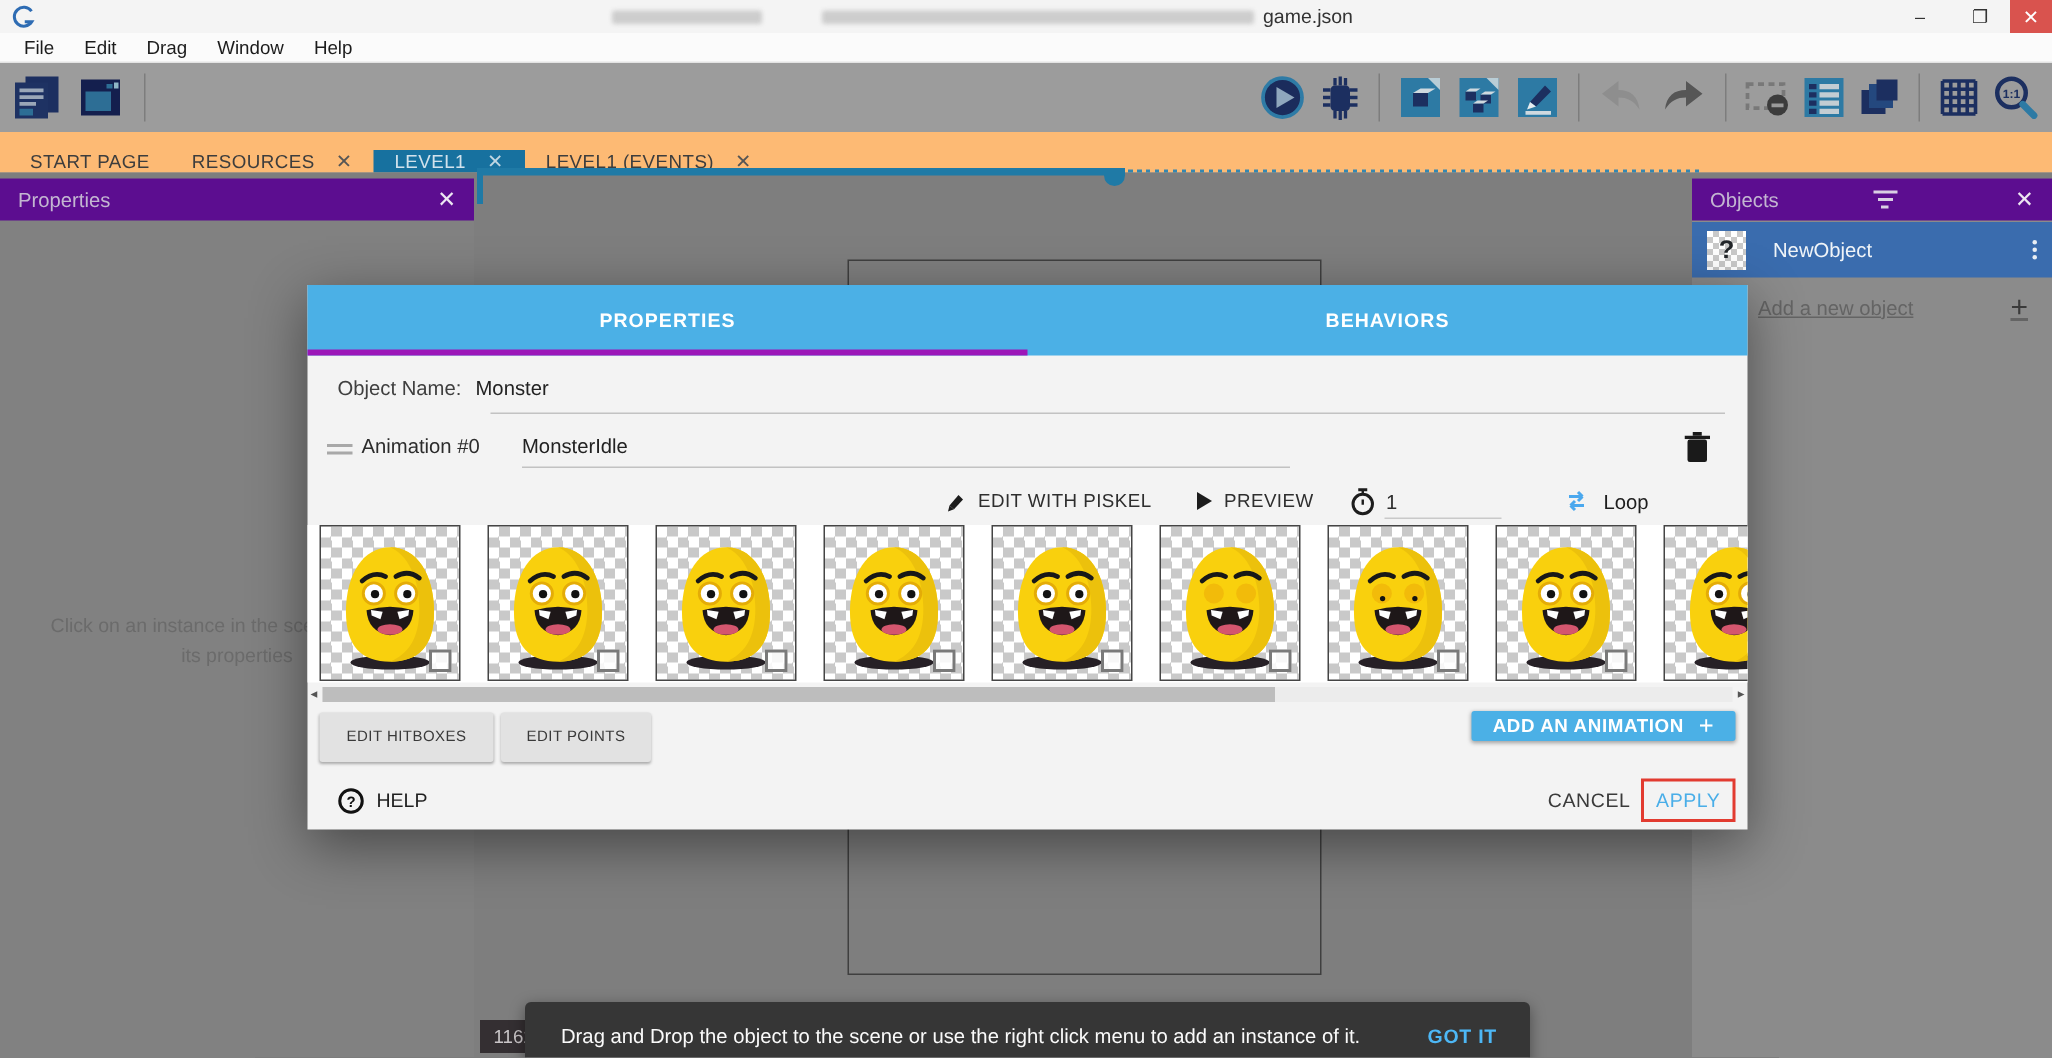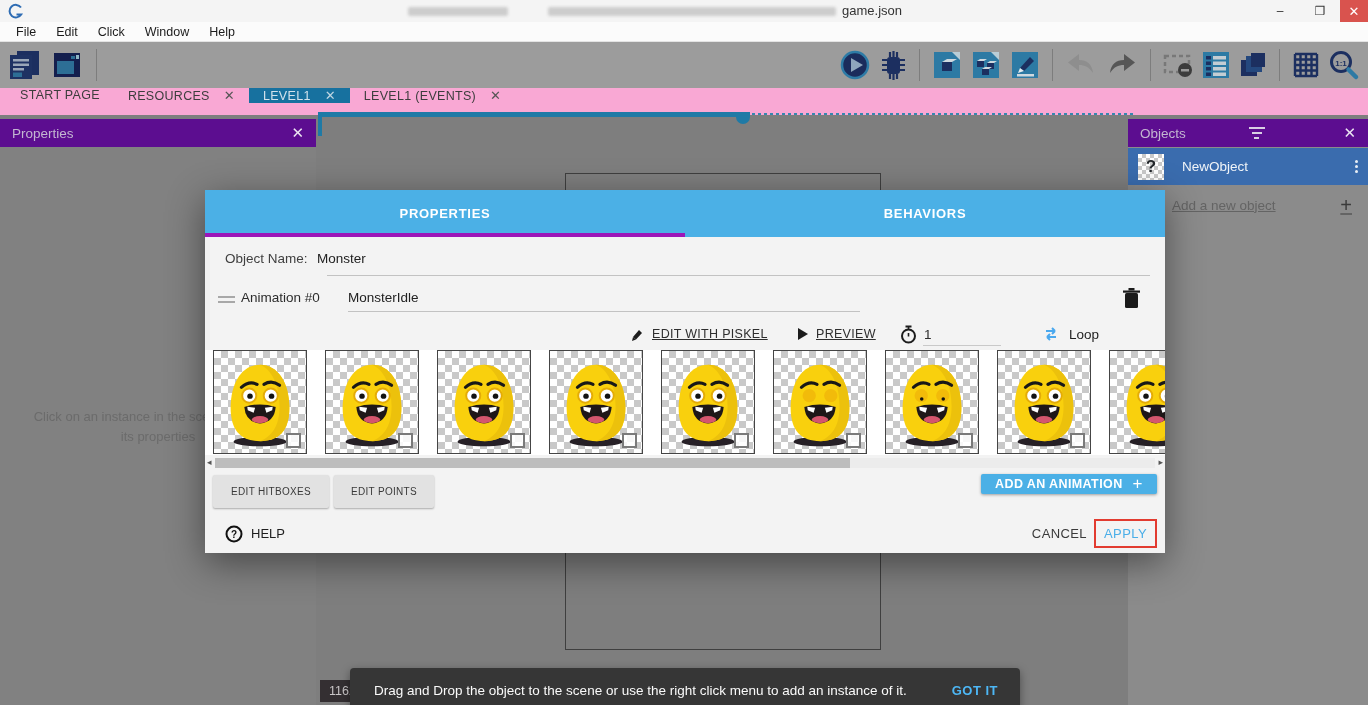--- a/index.html
+++ b/index.html
@@ -26,22 +26,22 @@
   
   .toolbar { position:absolute; left:0; top:42px; right:0; height:46px; background:#9c9c9c;
              display:flex; align-items:center; }
   .tool-group { display:flex; align-items:center; gap:8px; }
   .tool-left { margin-left:6px; }
   .tool-right { margin-left:auto; margin-right:8px; gap:7px; }
   .tool-sep { width:1px; height:32px; background:#7d7d7d; margin:0 4px; }
   .ticon { display:flex; align-items:center; justify-content:center; }
 
   
-  .tabbar { position:absolute; left:0; top:88px; right:0; height:27px; background:#f9a8d4;
-            display:flex; align-items:flex-start; padding-left:6px; }
+  .tabbar { position:absolute; left:0; top:88px; right:0; height:27px; background:#fdba74;
+            display:flex; align-items:flex-end; padding-left:6px; }
   .tab { display:flex; align-items:center; padding:0 14px; font-size:12.5px; color:#3d3d3d; letter-spacing:.3px; }
   .tab .tab-x { margin-left:14px; color:#555; font-size:13px; }
   .tab.active { background:#17719f; color:#d2e2ec; }
   .tab.active .tab-x { color:#bfd6e2; }
 
   
   .scene { position:absolute; left:0; top:115px; right:0; bottom:0; background:#7e7e7e; }
   .scene-topline { position:absolute; left:318px; top:-3px; width:424px; height:5px; background:#1f7aa6; }
   .scene-topline-v { position:absolute; left:318px; top:-3px; width:4px; height:24px; background:#1f7aa6; }
   .scene-dot { position:absolute; left:736px; top:-3px; width:14px; height:12px; background:#1f7aa6;
@@ -87,21 +87,21 @@
              font-size:13px; font-weight:bold; letter-spacing:.7px; }
   .dlg-underline { position:absolute; left:0; top:43px; width:480px; height:4px; background:#9c16b8; }
   .dlg-label { position:absolute; font-size:13.5px; color:#3f3f3f; }
   .dlg-value { position:absolute; font-size:13.5px; color:#222; }
   .uline { position:absolute; border-bottom:1px solid #c2c2c2; }
   .drag-handle { position:absolute; left:13px; top:106px; width:17px; }
   .drag-handle i { display:block; height:2px; background:#a8a8a8; margin-bottom:3px; }
   .trash { position:absolute; right:25px; top:98px; }
   .ctrl { position:absolute; top:133px; height:22px; display:flex; align-items:center; gap:7px;
           font-size:12.5px; color:#2e2e2e; }
-  .ctrl-strong { letter-spacing:.3px;text-decoration:underline; }
+  .ctrl-strong { letter-spacing:.3px; }
   .frames-strip { position:absolute; left:0; top:160px; width:960px; height:105px; background:#fff; overflow:hidden; }
   .frame { position:absolute; top:0; width:94px; height:104px; border:1px solid #454545;
            background-size:14px 14px; }
   .frame-check { position:absolute; right:5px; bottom:5px; width:15px; height:15px;
                  border:2px solid #7a7a7a; background:rgba(255,255,255,.85); }
   .hscroll-arrow { position:absolute; top:267px; font-size:9px; color:#555; }
   .hscroll-track { position:absolute; left:10px; right:10px; top:268px; height:10px; background:#ececec; }
   .hscroll-thumb { position:absolute; left:0; top:0; width:635px; height:10px; background:#bdbdbd; }
   .btn-flat { position:absolute; top:285px; height:33px; background:#e2e2e2; color:#3a3a3a; font-size:10px;
               display:flex; align-items:center; justify-content:center; border-radius:2px;
@@ -136,21 +136,21 @@
     <div class="tb-blur" style="left:548px;width:288px;"></div>
     <span class="tb-title">game.json</span>
     <div class="win-btn win-min">–</div>
     <div class="win-btn win-restore">❐</div>
     <div class="win-btn win-close">✕</div>
   </div>
 
   <div class="menubar">
     <span class="menu-item">File</span>
     <span class="menu-item">Edit</span>
-    <span class="menu-item">Click</span>
+    <span class="menu-item">Drag</span>
     <span class="menu-item">Window</span>
     <span class="menu-item">Help</span>
   </div>
 
   <div class="toolbar">
     <div class="tool-group tool-left">
       <span class="ticon">
         <svg width="36" height="34">
           <rect x="11" y="3" width="22" height="24" fill="#1c2f60"></rect>
           <rect x="4" y="7" width="22" height="24" fill="#1e3263"></rect>

